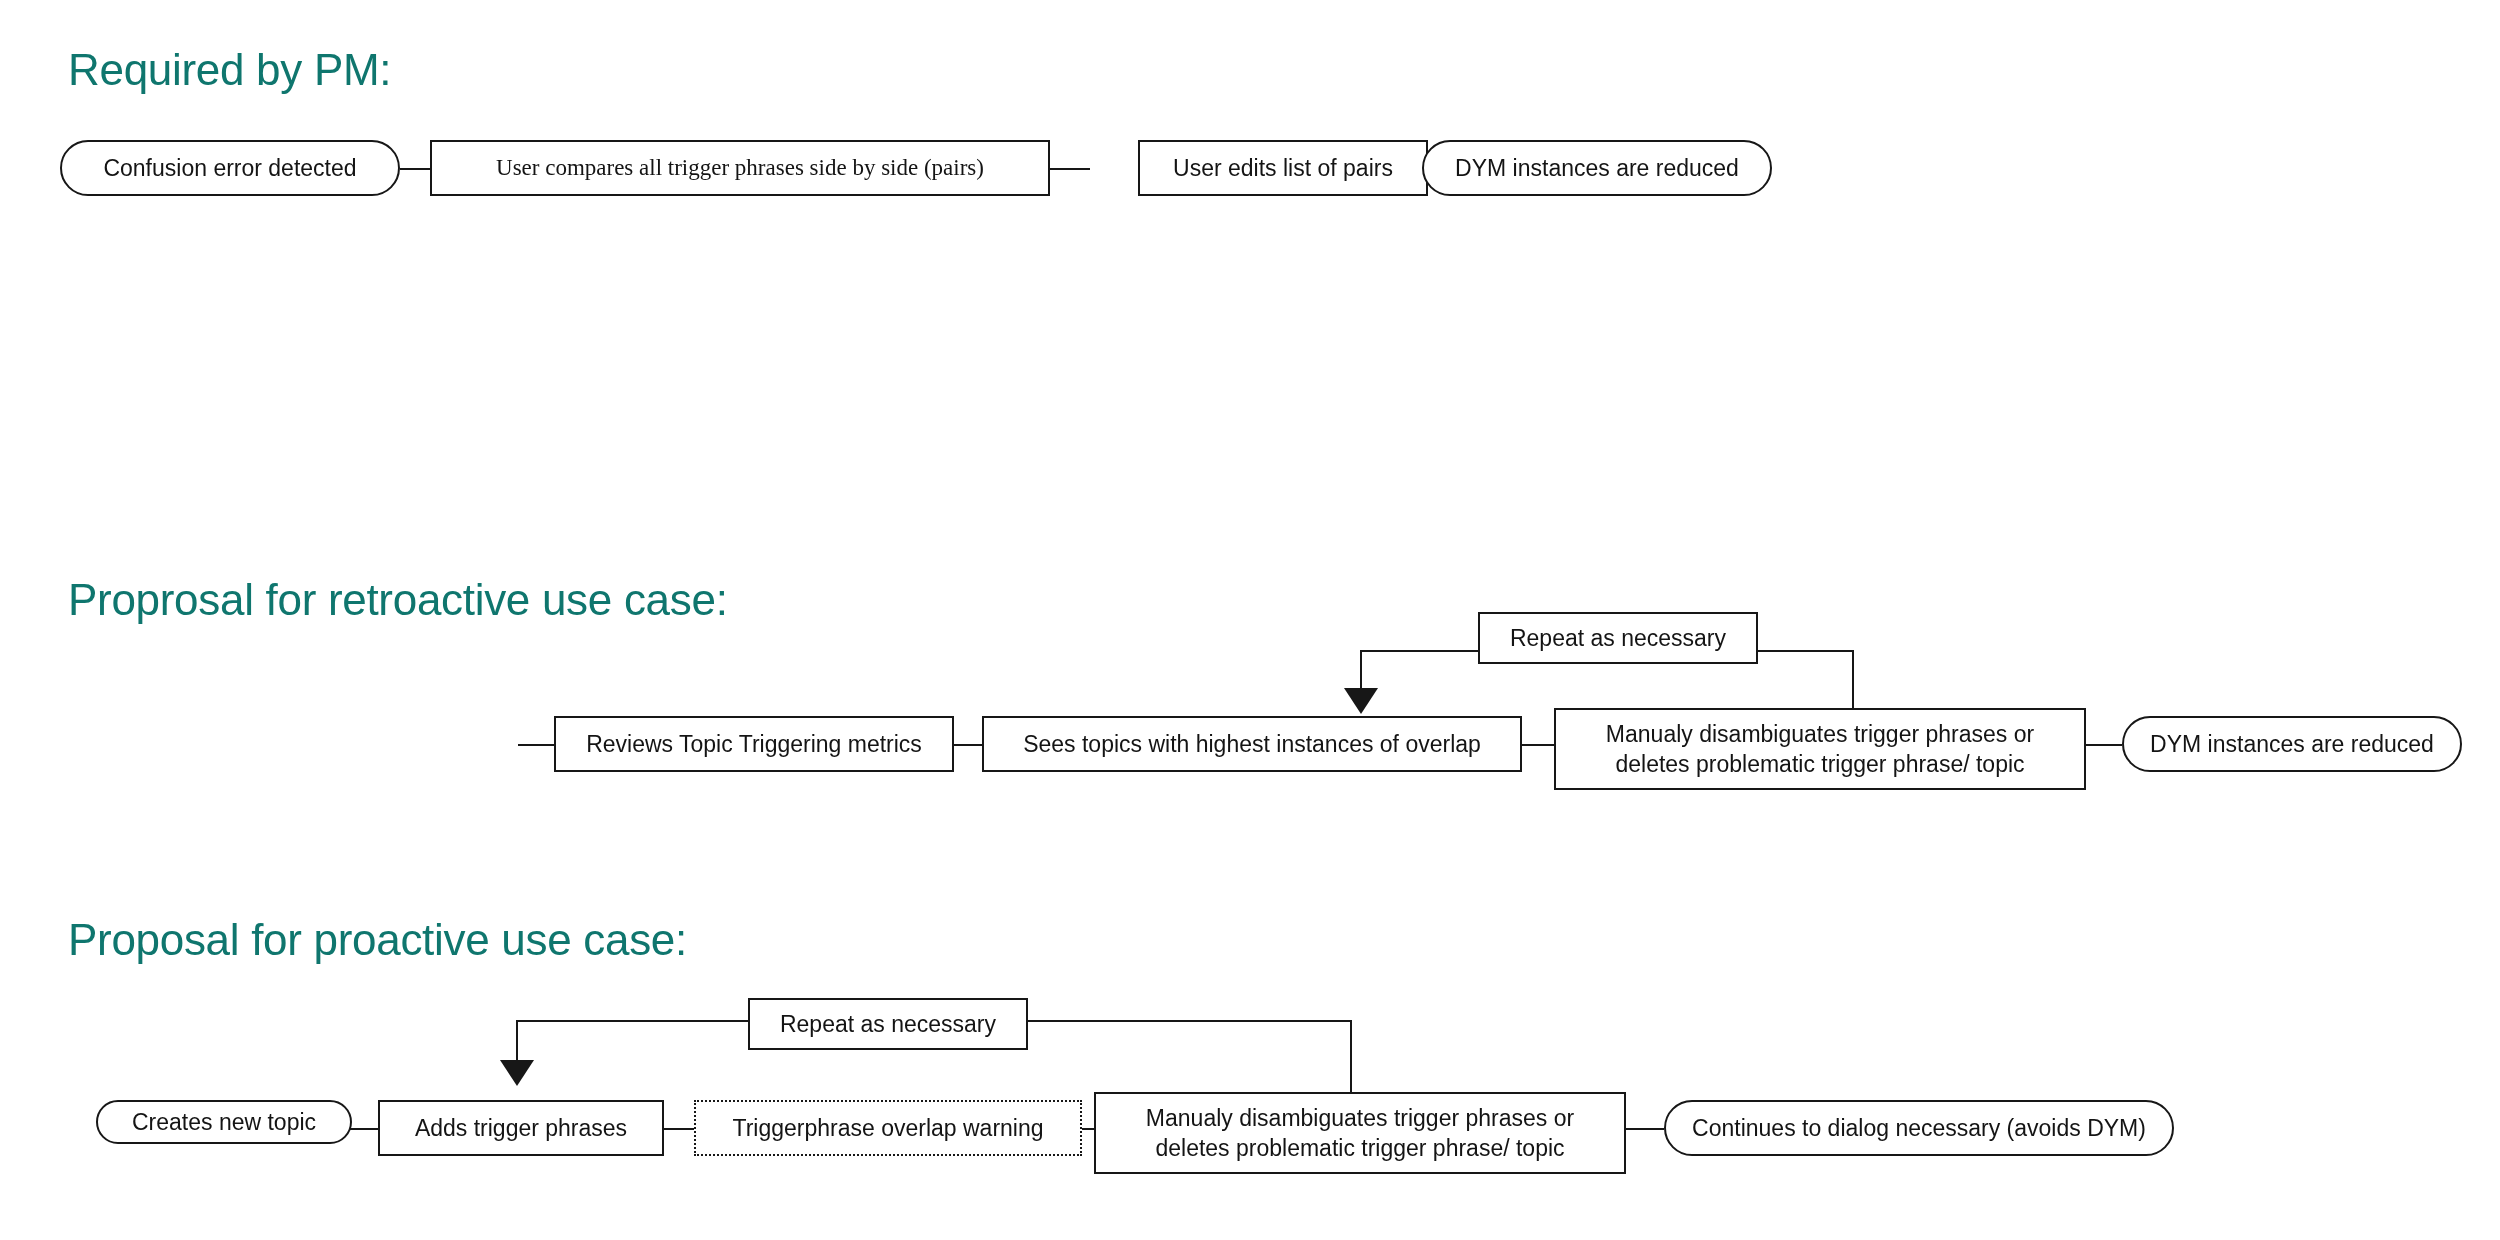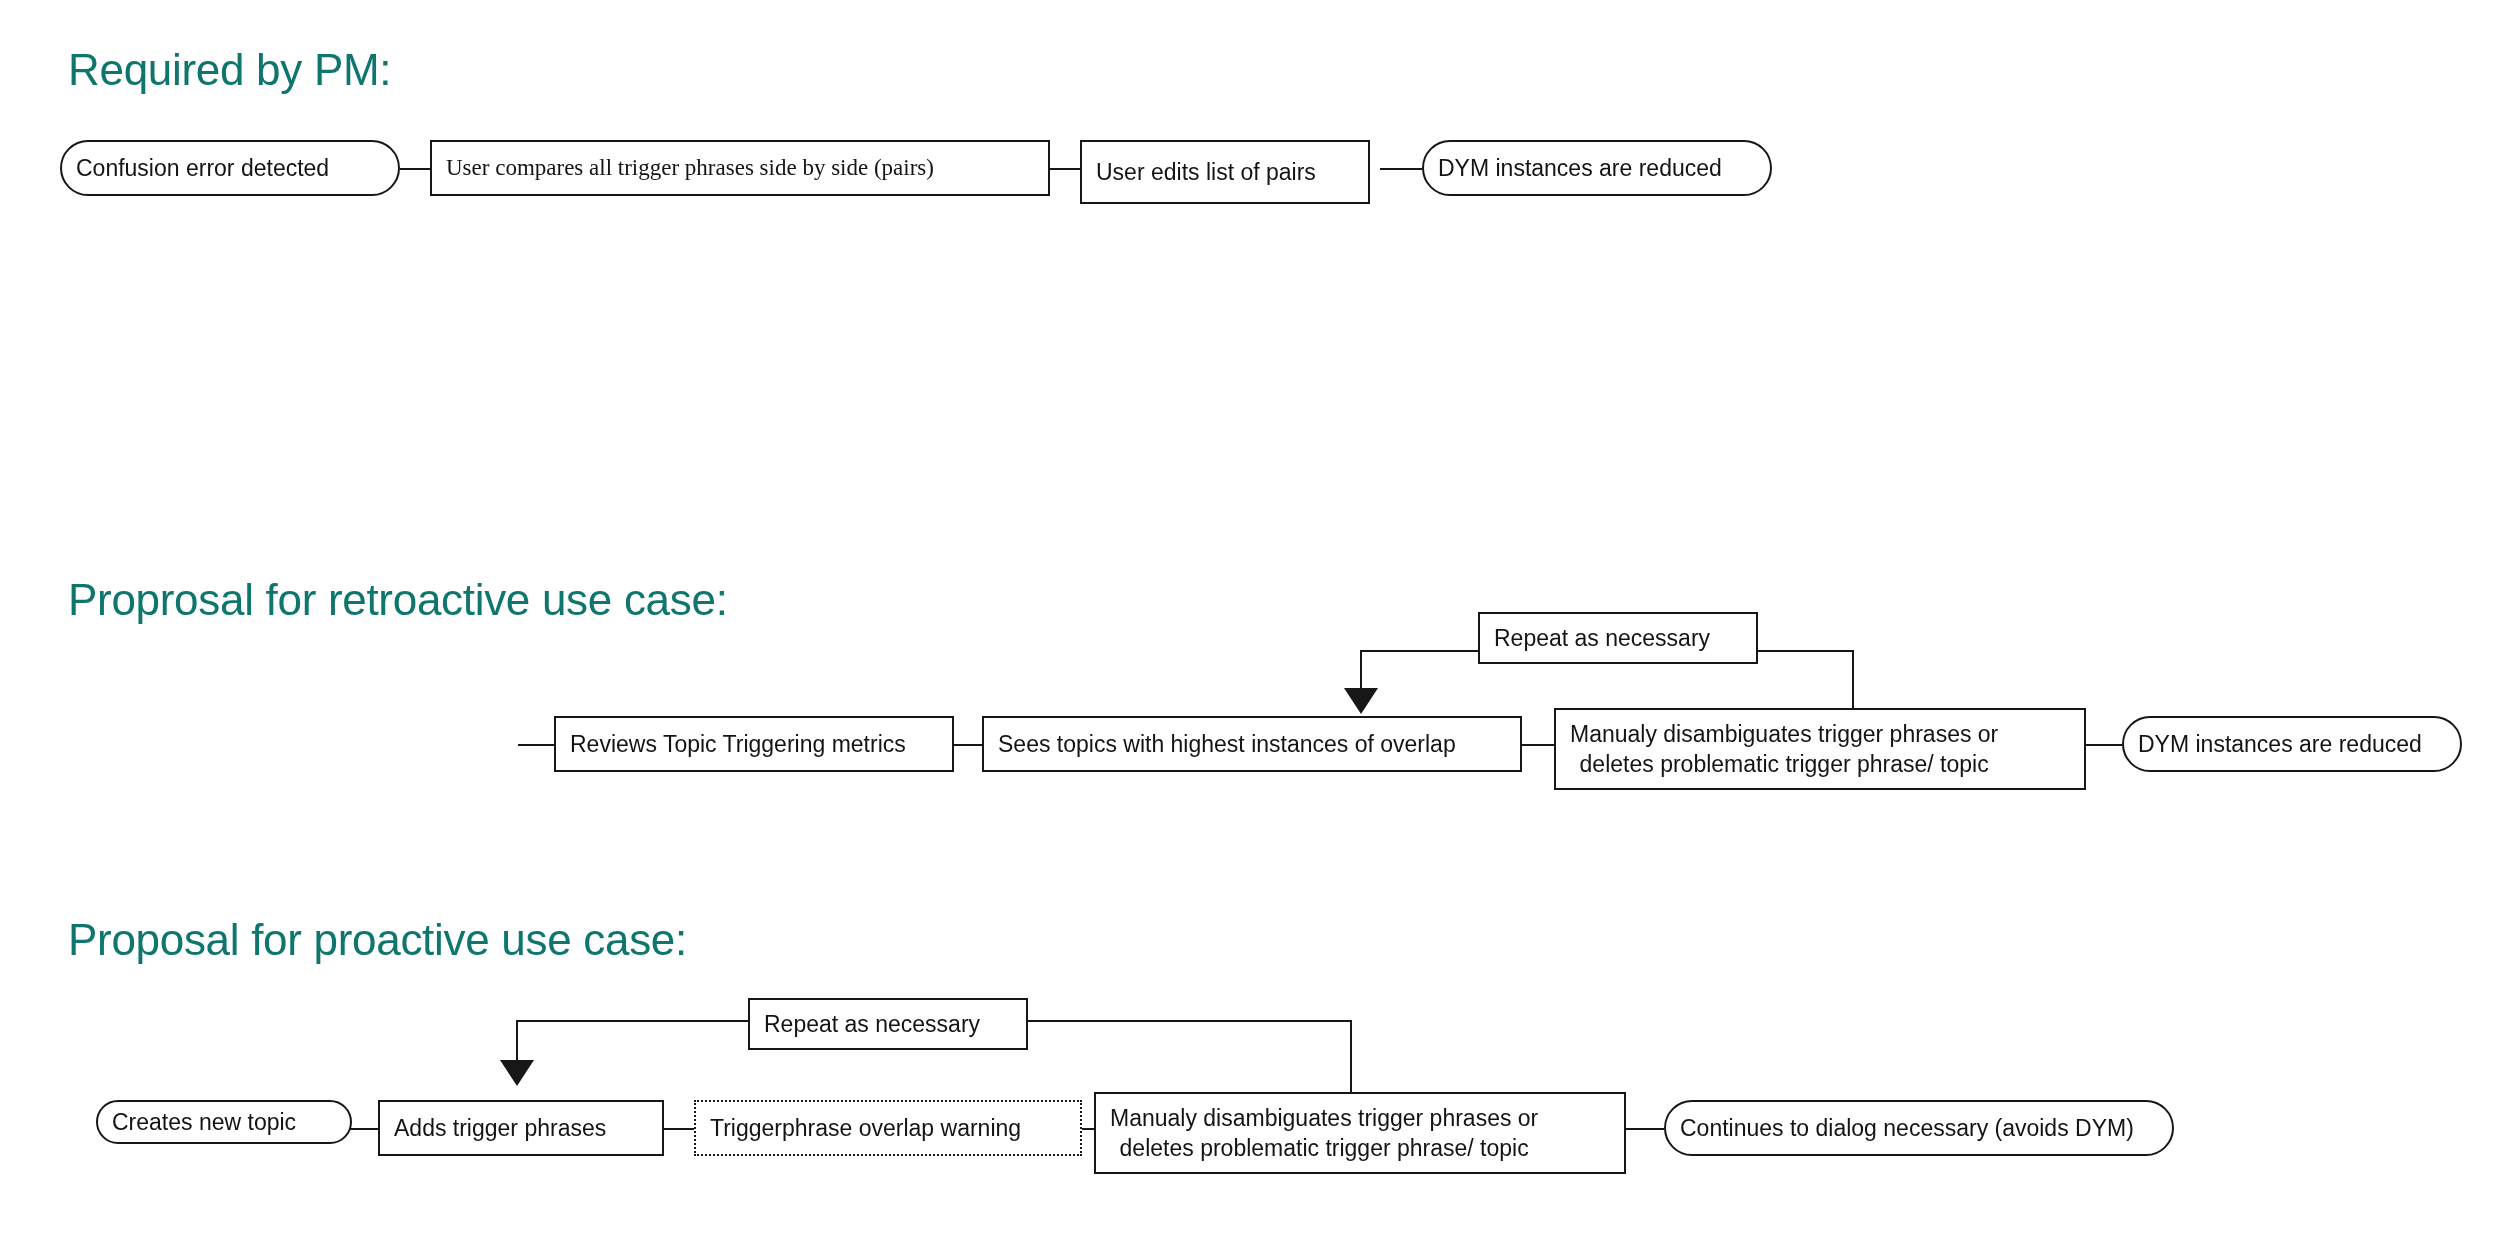--- a/index.html
+++ b/index.html
@@ -38,20 +38,21 @@
   #heading-proactive { left: 68px; top: 918px; }
 
   
   .node {
     position: absolute;
     box-sizing: border-box;
     border: 2.5px solid #171717;
     background: #ffffff;
     display: flex;
     align-items: center;
+    justify-content: center;
     text-align: center;
     font-size: 23px;
     line-height: 1.32;
     color: #141414;
     padding: 0 14px;
     z-index: 3;
   }
   .node.rounded {
     border-radius: 999px;
   }
@@ -98,21 +99,21 @@
   </div>
 
   <div class="hline" style="left:400px; top:168px; width:30px;"></div>
 
   <div class="node" id="r1-compare" style="left:430px; top:140px; width:620px; height:56px;font-family:Liberation Serif, serif;">
     <span class="label">User compares all trigger phrases side by side (pairs)</span>
   </div>
 
   <div class="hline" style="left:1050px; top:168px; width:40px;"></div>
 
-  <div class="node" id="r1-edit" style="left:1080px; top:140px; width:290px; height:64px;">
+  <div class="node" id="r1-edit" style="left:1138px; top:140px; width:290px; height:56px;">
     <span class="label">User edits list of pairs</span>
   </div>
 
   <div class="hline" style="left:1380px; top:168px; width:42px;"></div>
 
   <div class="node rounded" id="r1-end" style="left:1422px; top:140px; width:350px; height:56px;">
     <span class="label">DYM instances are reduced</span>
   </div>
 
   <div class="heading" id="heading-retro">Proprosal for retroactive use case:</div>

